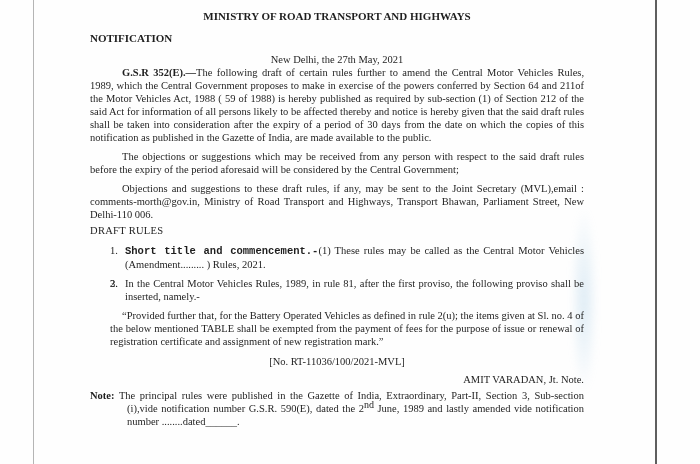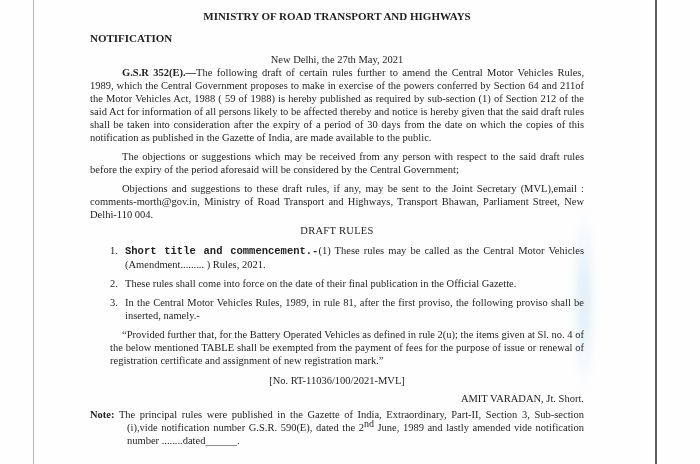--- a/index.html
+++ b/index.html
@@ -41,21 +41,21 @@
     margin: 3px 0 9px 0;
   }
   .doc-subtitle {
     text-align: left; font-weight: bold; font-size: 11px;
     margin: 0 0 8px 0;
   }
   .dateline { text-align: center; margin: 0 0 0 0; }
   .para { text-align: justify; text-indent: 32px; margin: 0 0 6px 0; }
   .para .lead { font-weight: bold; }
   .para-send { margin-bottom: 3px; }
-  .section-heading { text-align: center; margin: 0 0 7px 0; letter-spacing: 0.3px; }
+  .section-heading { text-align: left; margin: 0 0 7px 0; letter-spacing: 0.3px; }
   .rules { margin: 0; }
   .rule-item {
     position: relative; padding-left: 35px;
     text-align: justify; margin-bottom: 6px;
   }
   .rule-num { position: absolute; left: 20px; top: 0; }
   .rule-lead { font-weight: bold; font-family: Liberation Mono, monospace; }
   .proviso {
     margin: 0 0 7px 20px; text-indent: 12px;
     text-align: justify;
@@ -82,32 +82,32 @@
     <div class="doc-title">MINISTRY OF ROAD TRANSPORT AND HIGHWAYS</div>
 
     <div class="doc-subtitle">NOTIFICATION</div>
 
     <div class="dateline">New Delhi, the 27th May, 2021</div>
 
     <div class="para"><span class="lead">G.S.R 352(E).—</span><span>The following draft of certain rules further to amend the Central Motor Vehicles Rules, 1989, which the Central Government proposes to make in exercise of the powers conferred by Section 64 and 211of the Motor Vehicles Act, 1988 ( 59 of 1988) is hereby published as required by sub-section (1) of Section 212 of the said Act for information of all persons likely to be affected thereby and notice is hereby given that the said draft rules shall be taken into consideration after the expiry of a period of 30 days  from the date on which the copies of this notification as published in the Gazette of India, are made available to the public.</span></div>
 
     <div class="para">The objections or suggestions which may be received from any person with respect to the said draft rules before the expiry of the period aforesaid will be considered by the Central Government;</div>
 
-    <div class="para para-send">Objections and suggestions to these draft rules, if any, may be sent to the Joint Secretary (MVL),email : comments-morth@gov.in, Ministry of Road Transport and Highways, Transport Bhawan, Parliament Street, New Delhi-110 004.</div>
+    <div class="para para-send">Objections and suggestions to these draft rules, if any, may be sent to the Joint Secretary (MVL),email : comments-morth@gov.in, Ministry of Road Transport and Highways, Transport Bhawan, Parliament Street, New Delhi-110 006.</div>
 
     <div class="section-heading">DRAFT RULES</div>
 
     <div class="rules">
       <div class="rule-item"><span class="rule-num">1.</span><span class="rule-lead">Short title and commencement.-</span><span>(1)   These rules may be called as the Central Motor Vehicles (Amendment......... ) Rules, 2021.</span></div>
-      <div class="rule-item"><span class="rule-num">2.</span><span>These rules shall come into force on the date of their final publication in the Official Gazette.</span></div>
+      <div class="rule-item"><span class="rule-num">2.</span></div>
       <div class="rule-item"><span class="rule-num">3.</span><span>In the Central Motor Vehicles Rules, 1989, in rule 81, after the first proviso, the following proviso shall be inserted, namely.-</span></div>
     </div>
 
     <div class="proviso">“Provided further that, for the Battery Operated Vehicles as defined in rule 2(u); the items given at Sl. no. 4 of the below mentioned TABLE shall be exempted from the payment of fees for the purpose of  issue or renewal of registration certificate and assignment of new registration mark.”</div>
 
     <div class="ref-number">[No. RT-11036/100/2021-MVL]</div>
 
-    <div class="signature">AMIT VARADAN, Jt. Short.</div>
+    <div class="signature">AMIT VARADAN, Jt. Note.</div>
 
     <div class="note"><span class="note-label">Note:</span><span> The principal rules were published in the Gazette of India, Extraordinary, Part-II, Section 3, Sub-section (i),vide notification number G.S.R. 590(E), dated the 2</span><sup>nd</sup><span>  June, 1989 and lastly amended vide notification number ........dated______.</span></div>
 
   </div>
 </div>
 
 </body></html>

